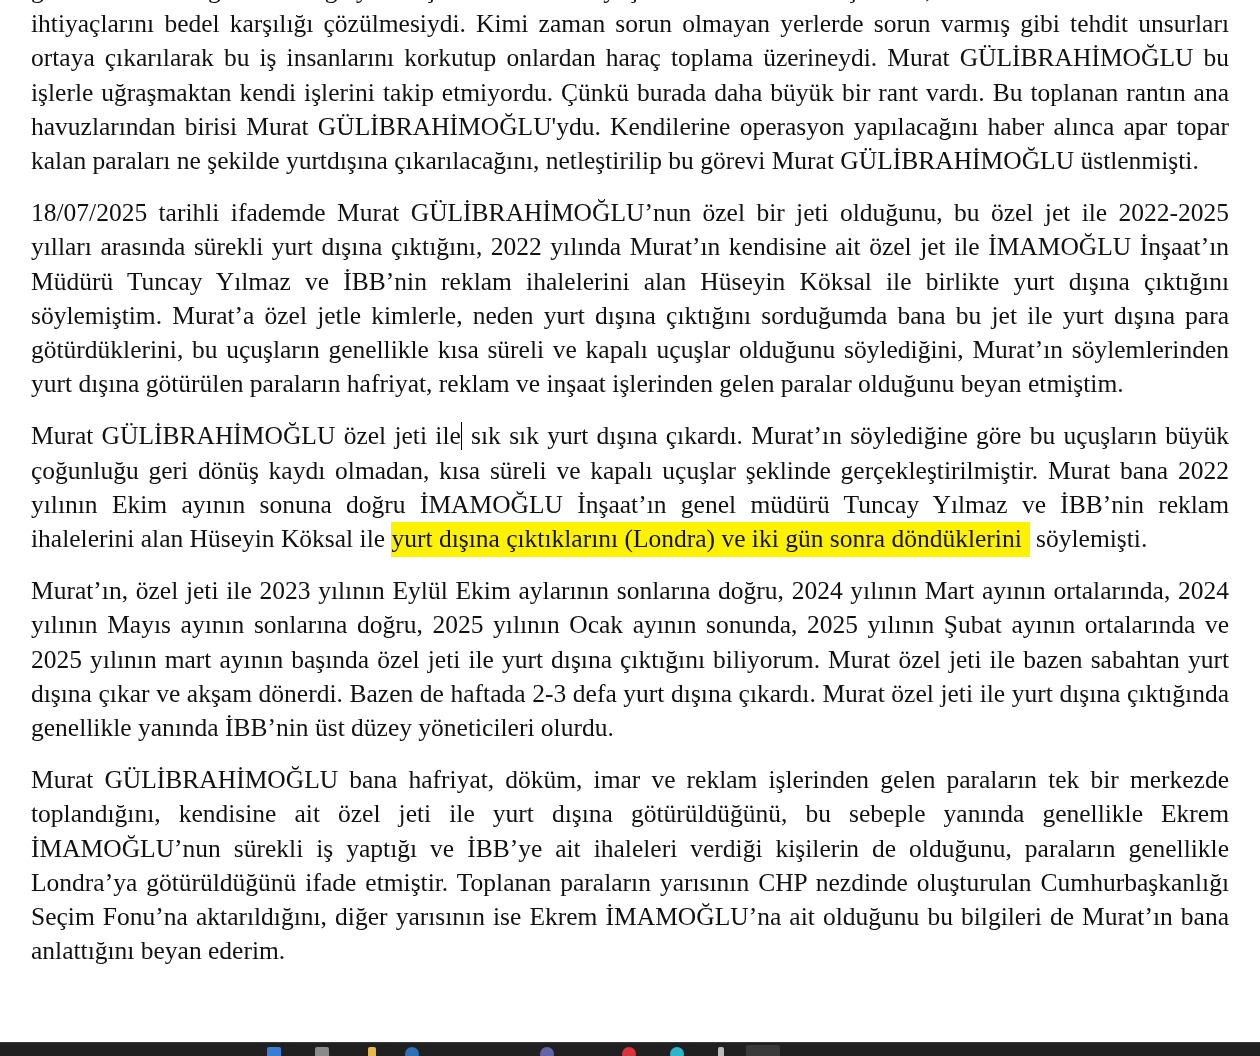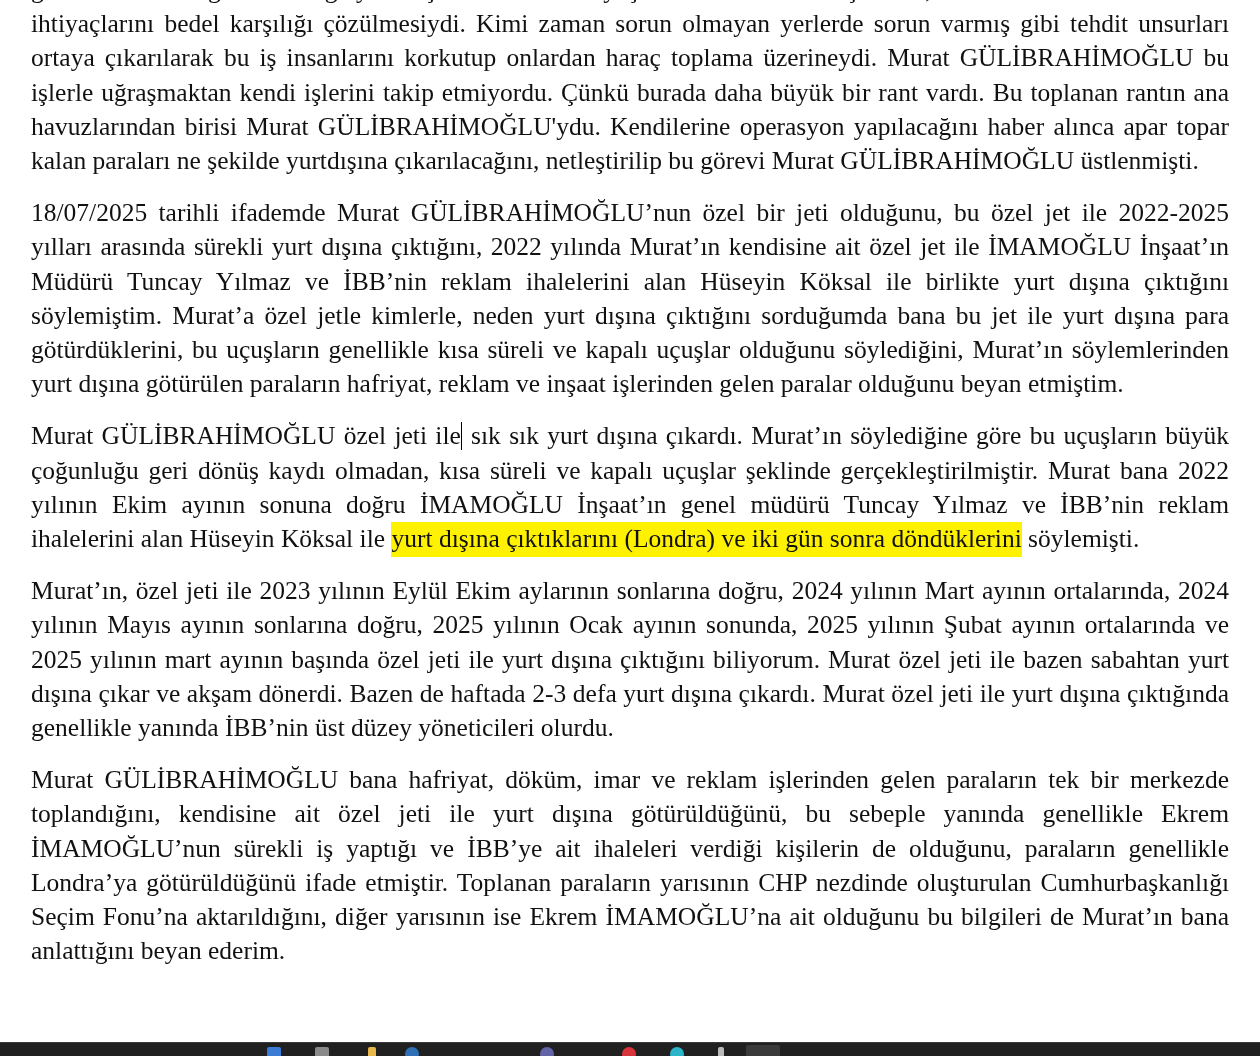--- a/index.html
+++ b/index.html
@@ -30,21 +30,21 @@
       color: #111111;
     }
     .para {
       margin: 0 0 18px 0;
       text-align: justify;
       text-align-last: left;
       hyphens: none;
     }
     .hl {
       background: #fff200;
-      padding: 2px 0 4px 0;
+      padding: 2px 8px 4px 0;
     }
     .caret {
       display: inline-block;
       width: 1px;
       height: 28px;
       background: #000000;
       vertical-align: -6px;
       margin: 0 1px 0 0;
     }
     .taskbar {

